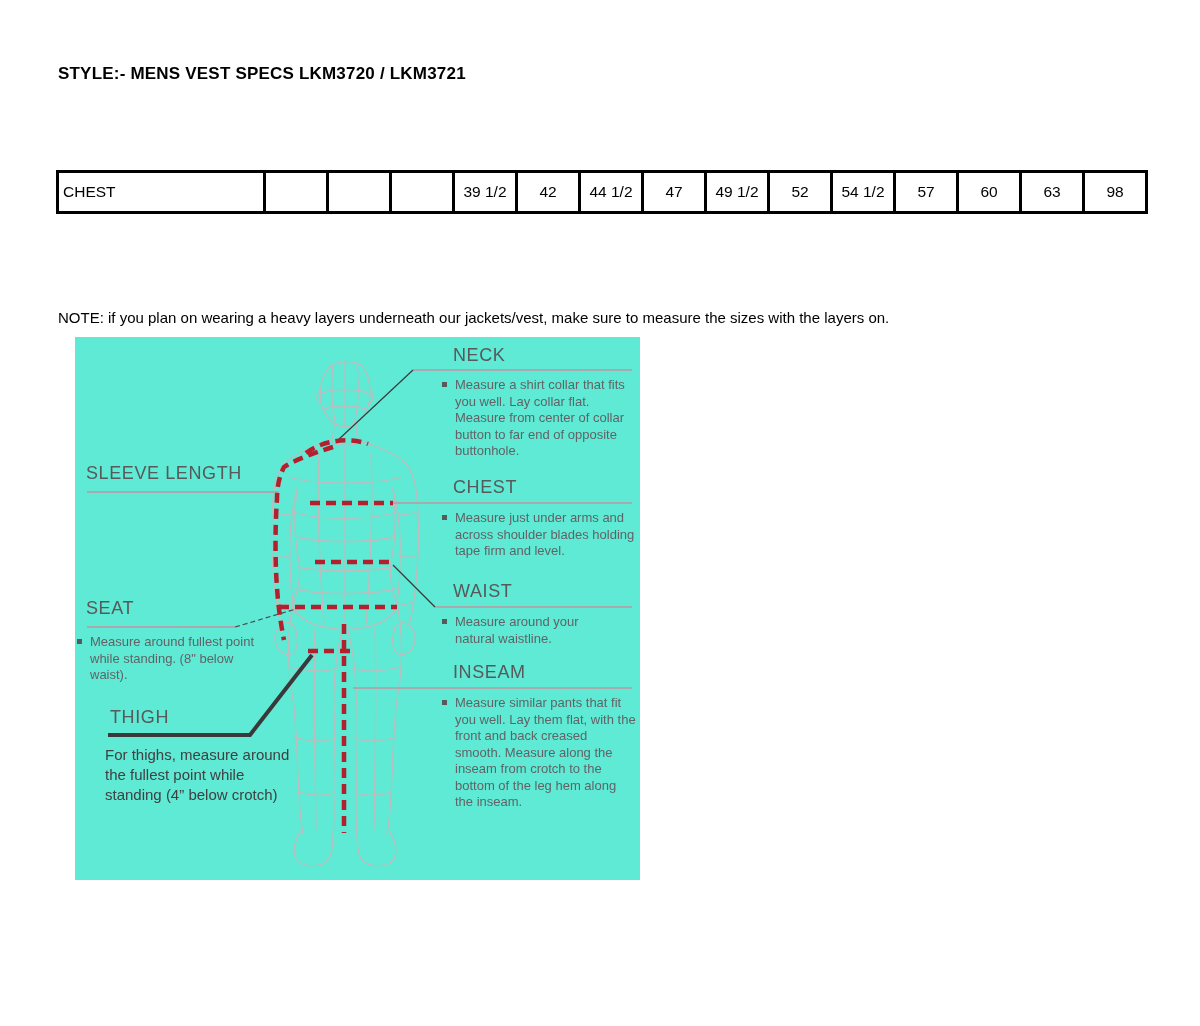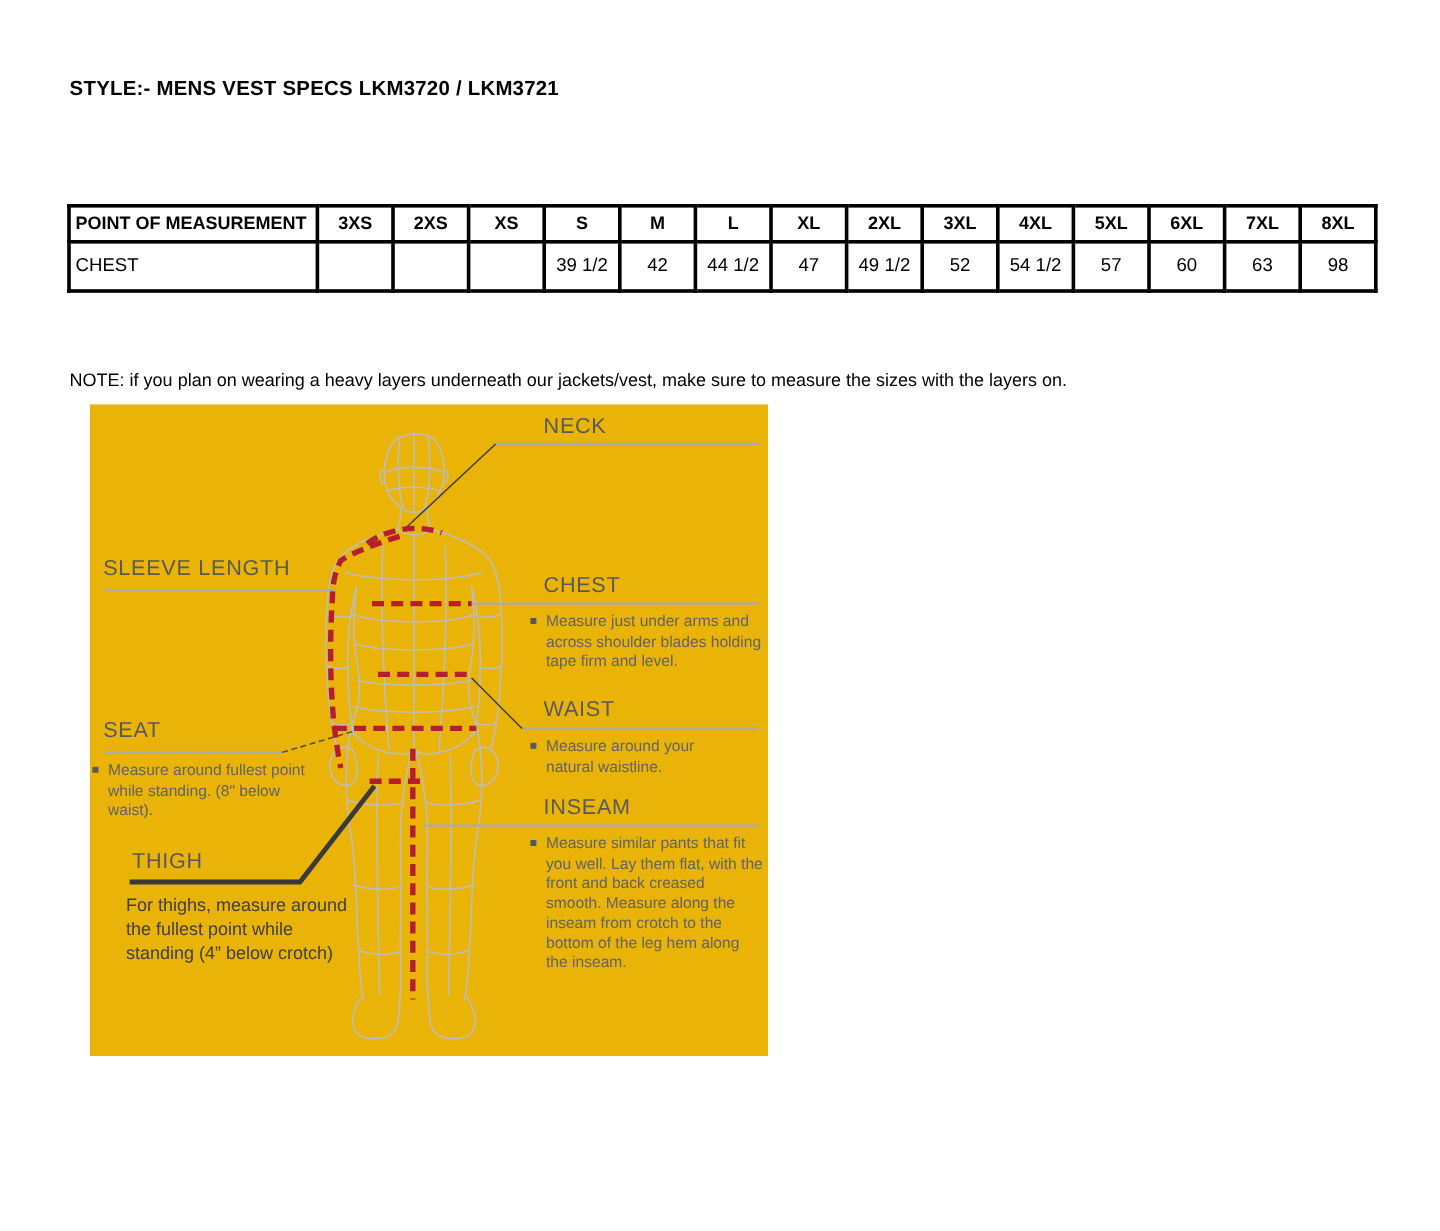--- a/index.html
+++ b/index.html
@@ -29,21 +29,21 @@
     border:3px solid #000;overflow:hidden;white-space:nowrap;
     font-size:15px;text-align:center;vertical-align:middle;background:#fff;
   }
   table.size-table tr.hdr th{height:30px;font-weight:bold;}
   table.size-table tr.data td{height:41px;font-weight:normal;font-size:15.5px;}
   table.size-table .pom{width:207px;text-align:left;padding-left:4px;font-weight:bold;}
   .note-line{
     position:absolute;left:58px;top:309px;font-size:15px;font-weight:normal;color:var(--ink);
   }
   .diagram{
-    position:absolute;left:75px;top:337px;width:565px;height:543px;background:#eab308;
+    position:absolute;left:75px;top:337px;width:565px;height:543px;background:#5eead4;
   }
   .diagram svg{position:absolute;left:0;top:0;}
   .wire{stroke:var(--wireframe-gray);stroke-width:1.3;fill:none;stroke-linecap:round;stroke-linejoin:round;}
   .redline{stroke:var(--measure-red);stroke-width:4.5;fill:none;stroke-dasharray:10 6;}
   .grayrule{stroke:var(--rule-gray);stroke-width:2;fill:none;}
   .thinconn{stroke:var(--connector-dark);stroke-width:1.2;fill:none;}
   .dashconn{stroke:#4a4a4c;stroke-width:1.2;fill:none;stroke-dasharray:5 3;}
   .thickconn{stroke:#39393b;stroke-width:4;fill:none;stroke-linejoin:miter;}
   .heading{
     position:absolute;font-size:18px;color:var(--label-gray);letter-spacing:.6px;font-weight:400;
@@ -56,37 +56,20 @@
   }
   .desc.thigh-desc{font-size:15px;line-height:20px;color:#3f4042;}
 </style>
 </head>
 <body>
 
 <div class="page-title">STYLE:- MENS VEST SPECS  LKM3720 / LKM3721</div>
 
 <table class="size-table">
   <tbody>
-      <tr class="hdr">
-    <th class="pom">POINT OF MEASUREMENT</th>
-    <th>3XS</th>
-    <th>2XS</th>
-    <th>XS</th>
-    <th>S</th>
-    <th>M</th>
-    <th>L</th>
-    <th>XL</th>
-    <th>2XL</th>
-    <th>3XL</th>
-    <th>4XL</th>
-    <th>5XL</th>
-    <th>6XL</th>
-    <th>7XL</th>
-    <th>8XL</th>
-  </tr>
   <tr class="data">
     <td class="pom">CHEST</td>
     <td></td>
     <td></td>
     <td></td>
     <td>39 1/2</td>
     <td>42</td>
     <td>44 1/2</td>
     <td>47</td>
     <td>49 1/2</td>
@@ -190,20 +173,24 @@
       <path class="redline" d="M 258 110 C 238 116 218 124 209 130 C 204 140 202 150 202 162 C 200 190 200 225 202 250 C 203 268 206 288 209 303"></path>
       <line class="redline" x1="235" y1="166" x2="318" y2="166"></line>
       <line class="redline" x1="240" y1="225" x2="318" y2="225"></line>
       <line class="redline" x1="204" y1="270" x2="322" y2="270"></line>
       <line class="redline" x1="233" y1="314" x2="277" y2="314"></line>
       <line class="redline" x1="269" y1="287" x2="269" y2="496"></line>
     </g>
   </svg>
 
   <div class="heading" style="left:378px;top:8px;">NECK</div>
+  <div class="desc" style="left:380px;top:40px;width:180px;">
+    <span class="bullet"></span>
+    <span>Measure a shirt collar that fits you well. Lay collar flat. Measure from center of collar button to far end of opposite buttonhole.</span>
+  </div>
 
   <div class="heading" style="left:378px;top:140px;">CHEST</div>
   <div class="desc" style="left:380px;top:173px;width:185px;">
     <span class="bullet"></span>
     <span>Measure just under arms and across shoulder blades holding tape firm and level.</span>
   </div>
 
   <div class="heading" style="left:378px;top:244px;">WAIST</div>
   <div class="desc" style="left:380px;top:277px;width:160px;">
     <span class="bullet"></span>

